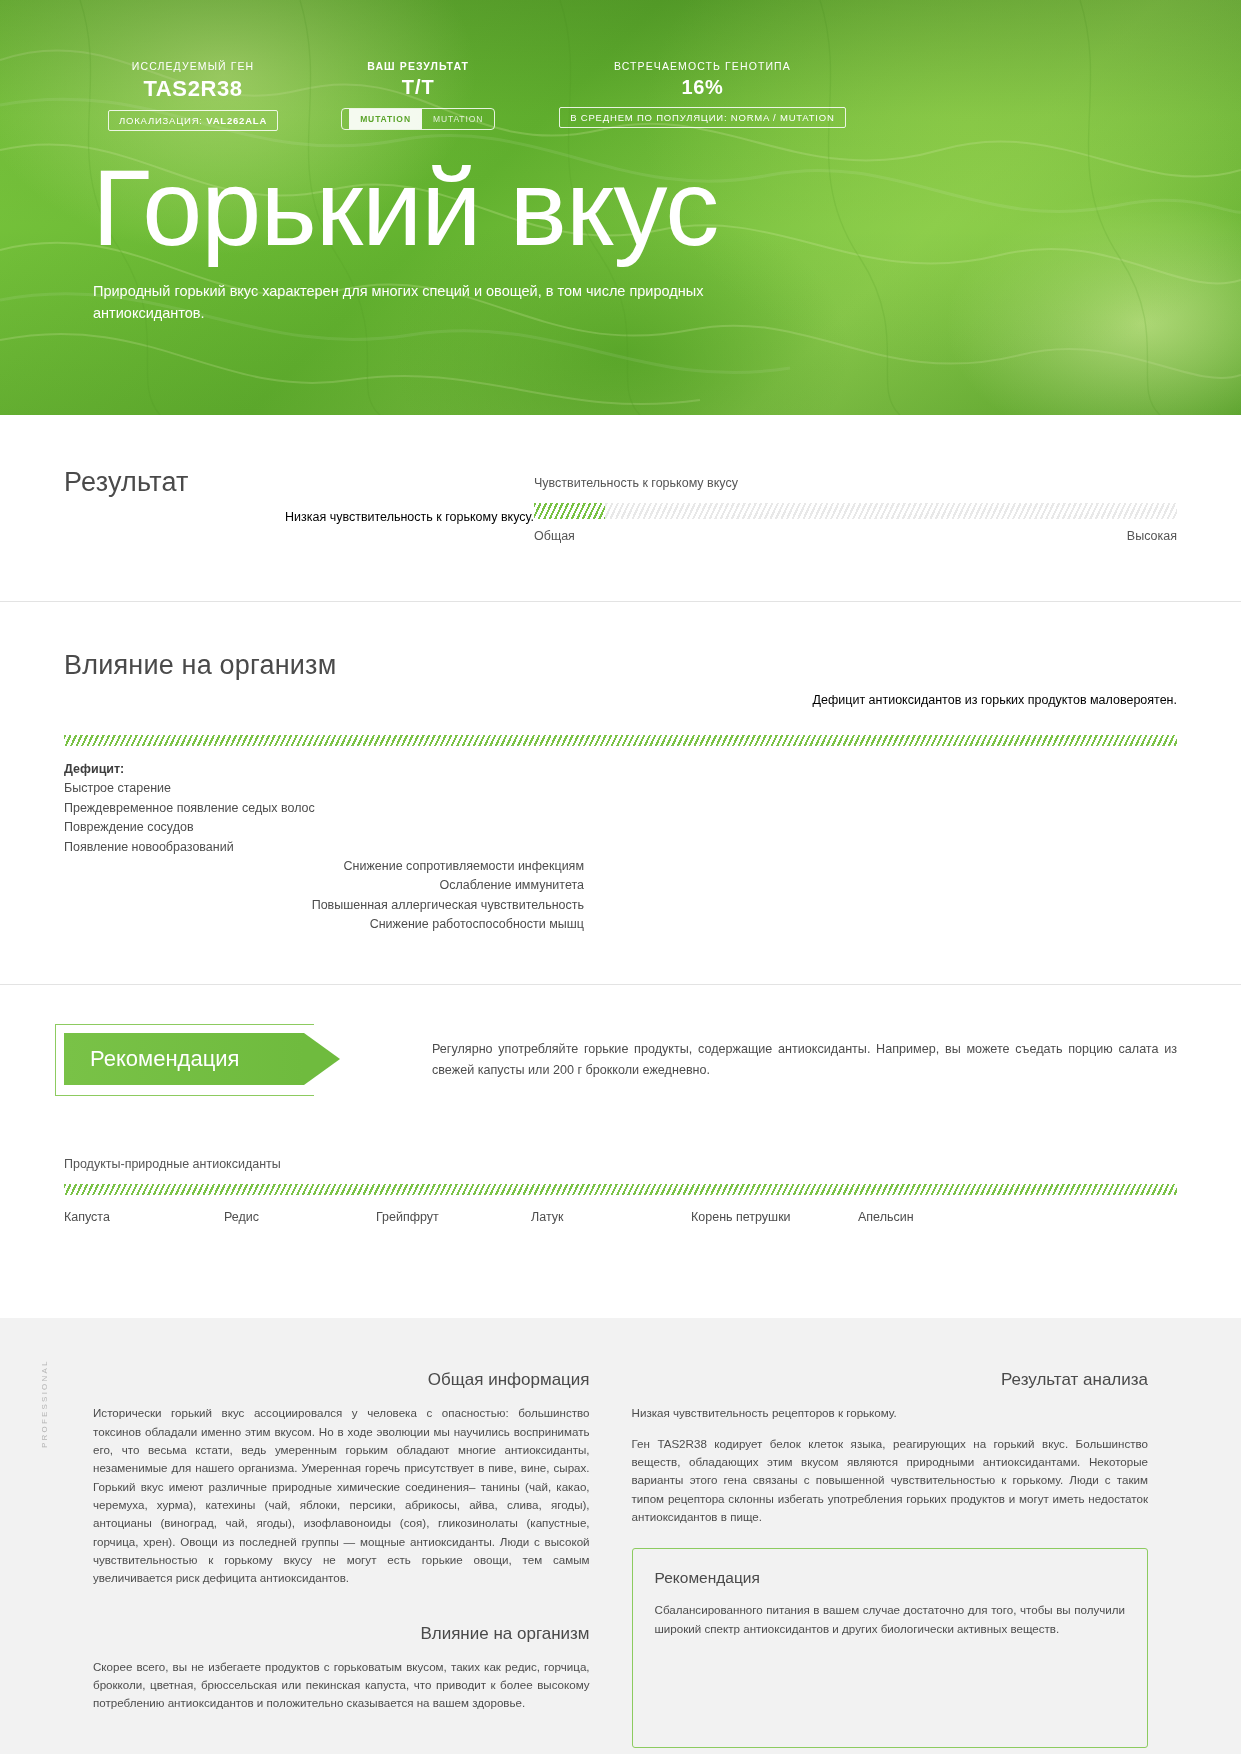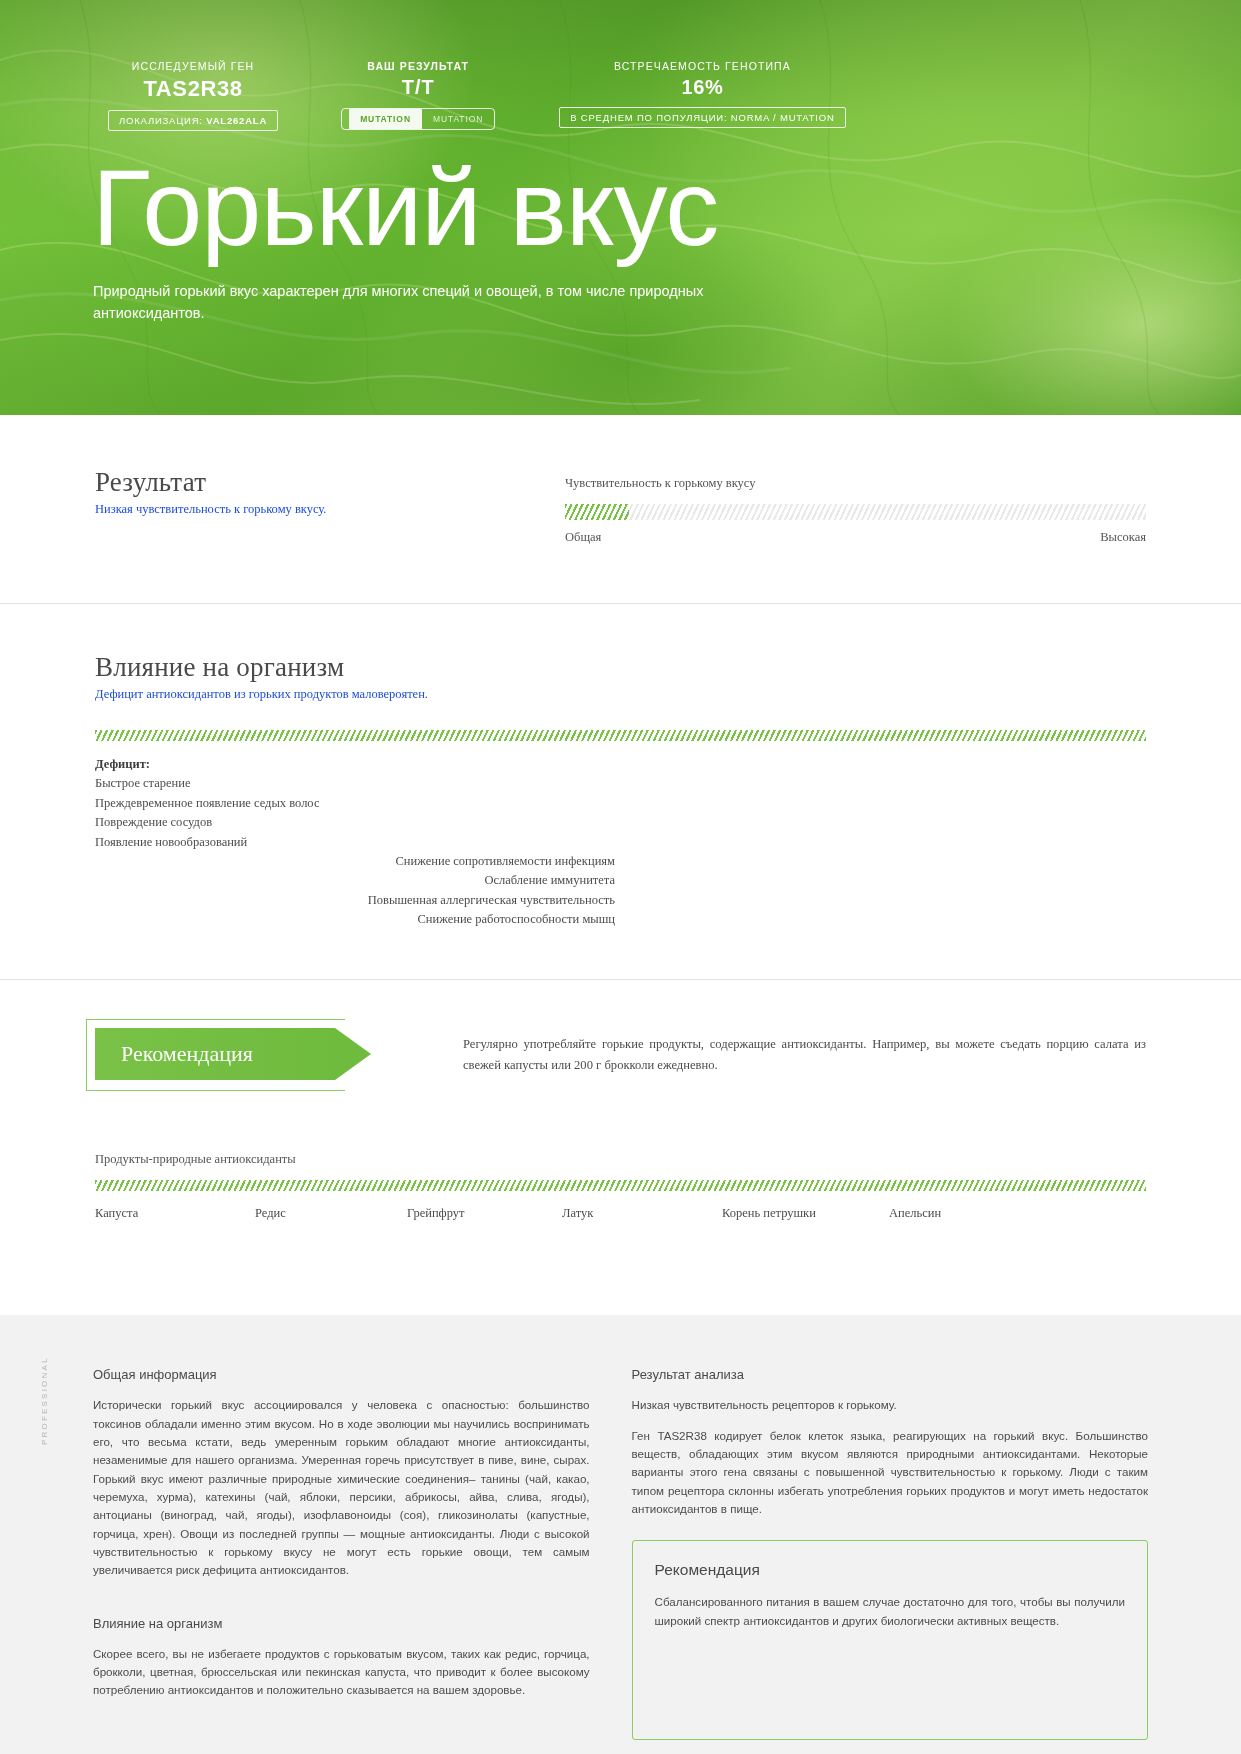--- a/index.html
+++ b/index.html
@@ -104,33 +104,34 @@
   .hero-sub {
     position: relative;
     margin: 18px 0 0 93px;
     color: #fff;
     font-size: 14.5px;
     line-height: 1.5;
     max-width: 640px;
   }
 
   
-  .section { padding: 0 95px; position: relative; font-family: Liberation Serif, serif; }
+  .section { padding: 0 64px; position: relative; }
   .divider { height: 1px; background: #e3e3e3; margin: 0; }
 
   h2.sec-title {
     font-size: 27px;
     font-weight: 400;
     color: #4a4a4a;
     letter-spacing: .2px;
   }
   .sec-lead {
-    margin-top: 4px;
+    margin-top: 12px;
     font-size: 12.5px;
-    color: #1d4ed8;
+    color: #000000;
+    text-align: right;
   }
 
   .block-result { padding-top: 52px; padding-bottom: 58px; display: flex; }
   .block-result .left { width: 470px; }
   .block-result .right { flex: 1; padding-top: 9px; }
 
   .scale-label { font-size: 12.5px; color: #555; margin-bottom: 13px; }
   .scale {
     position: relative;
     height: 16px;
@@ -230,24 +231,25 @@
     background: #f2f2f2;
     padding: 52px 93px 0 93px;
     margin-top: 38px;
     min-height: 520px;
     position: relative;
   }
   .panel-cols { display: flex; gap: 42px; }
   .col-left { width: 500px; }
   .col-right { width: 520px; }
   h3.panel-h {
-    font-size: 13px;
+    font-size: 17px;
     font-weight: 400;
     color: #4a4a4a;
     margin-bottom: 14px;
+    text-align: right;
   }
   p.body {
     font-size: 11.6px;
     line-height: 1.58;
     color: #4d4d4d;
     text-align: justify;
   }
   p.body + p.body { margin-top: 12px; }
   .sub-h { margin-top: 36px; }
 

